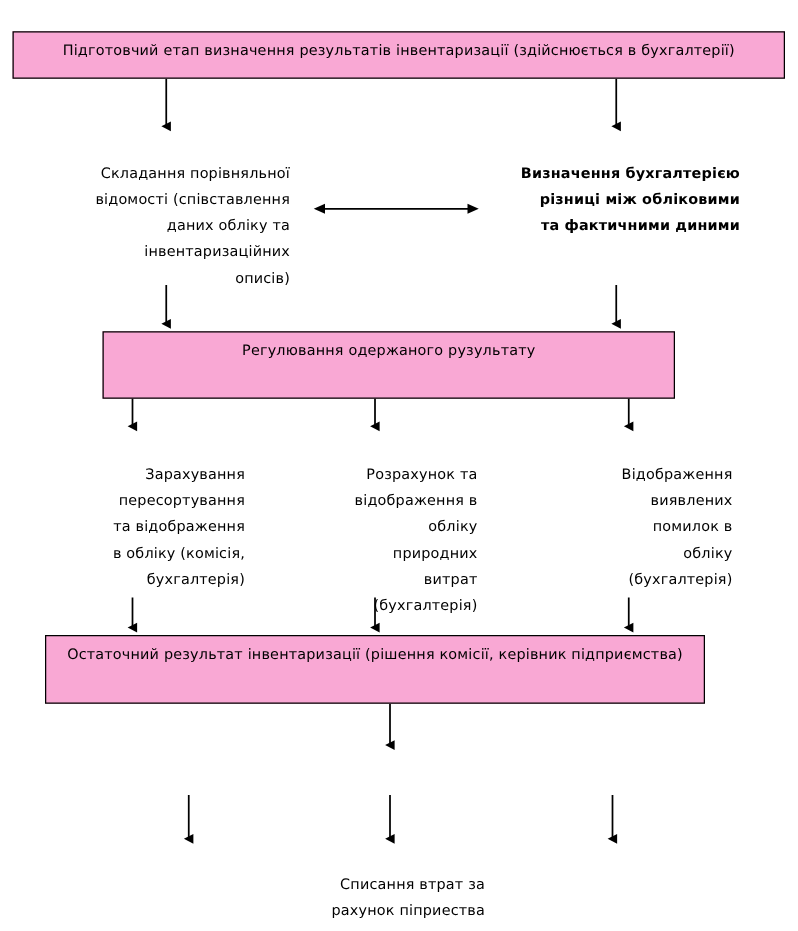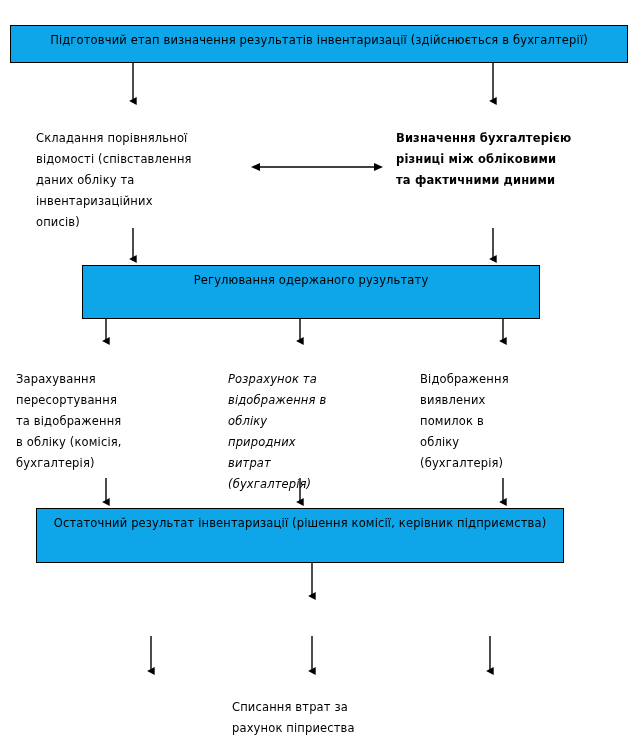--- a/index.html
+++ b/index.html
@@ -13,38 +13,38 @@
     height: 745px;
     background: #ffffff;
     font-family: "DejaVu Sans", sans-serif;
     color: #000000;
     overflow: hidden;
   }
   .box {
     position: absolute;
     box-sizing: border-box;
     border: 1.5px solid #000000;
-    background: #0ea5e9;
+    background: #f9a8d4;
     display: flex;
     align-items: flex-start;
     justify-content: center;
   }
   .box .box-text {
     display: block;
     width: 100%;
     text-align: center;
     font-size: 11.5px;
     line-height: 15px;
     padding-top: 7px;
     letter-spacing: 0.15px;
   }
   .label {
     position: absolute;
     box-sizing: border-box;
-    text-align: left;
+    text-align: right;
     font-size: 11.5px;
     line-height: 21px;
     letter-spacing: 0.15px;
     white-space: pre-line;
   }
   svg.wires {
     position: absolute;
     left: 0;
     top: 0;
     width: 638px;
@@ -117,21 +117,21 @@
   </div>
 
   <div class="label" style="left:16px; top:348px; width:180px;">
     <span>Зарахування
 пересортування
 та відображення
 в обліку (комісія,
 бухгалтерія)</span>
   </div>
 
-  <div class="label" style="left:228px; top:348px; width:164px;font-style:italic;">
+  <div class="label" style="left:218px; top:348px; width:164px;">
     <span>Розрахунок та
 відображення в
 обліку
 природних
 витрат
 (бухгалтерія)</span>
   </div>
 
   <div class="label" style="left:420px; top:348px; width:166px;">
     <span>Відображення
@@ -140,19 +140,19 @@
 обліку
 (бухгалтерія)</span>
   </div>
 
   <div class="box" style="left:36px; top:508px; width:528px; height:55px;">
     <span class="box-text">Остаточний результат інвентаризації (рішення комісії, керівник підприємства)</span>
   </div>
 
 
 
-  <div class="label" style="left:232px; top:676px; width:180px;">
+  <div class="label" style="left:208px; top:676px; width:180px;">
     <span>Списання втрат за
 рахунок піприества</span>
   </div>
 
 
 </div>
 
 </body></html>

